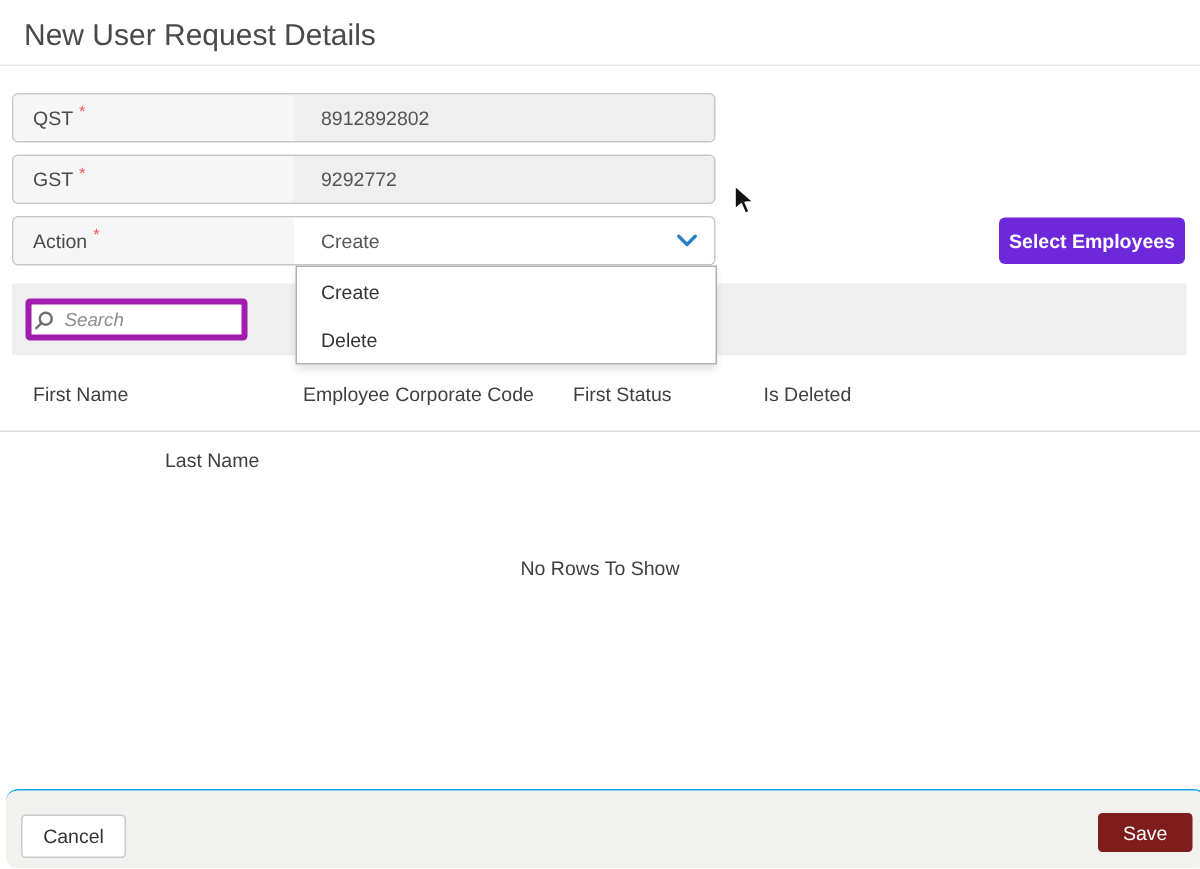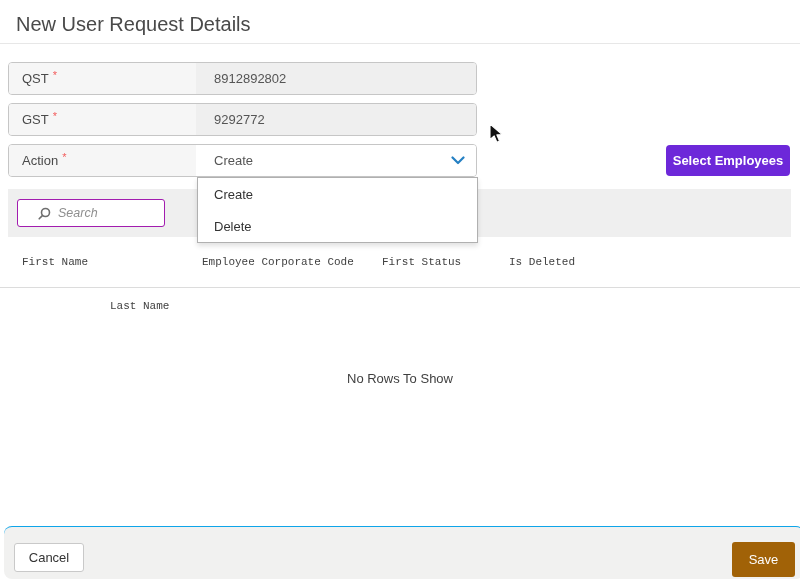--- a/index.html
+++ b/index.html
@@ -106,25 +106,25 @@
     position: absolute;
     left: 8px; top: 189px;
     width: 783px; height: 48px;
     background: #efefef;
   }
   .search-box {
     position: absolute;
     left: 9px; top: 10px;
     width: 148px; height: 28px;
     background: #fff;
-    border: 1px solid #a21caf;
+    border: 4px solid #a21caf;
     border-radius: 3px;
     display: flex;
     align-items: center;
-    padding: 0 20px;
+    padding: 0 2px;
   }
   .search-box input {
     border: none;
     outline: none;
     width: 100%;
     font-size: 12.5px;
     font-family: inherit;
     color: #555;
     background: transparent;
     margin-left: 7px;
@@ -160,24 +160,23 @@
     left: 0; top: 237px;
     width: 800px; height: 51px;
     border-bottom: 1px solid #dcdcdc;
     background: #fff;
   }
   .grid-header .col {
     position: absolute;
     top: 0; height: 100%;
     display: flex;
     align-items: center;
-    font-size: 11px;
+    font-size: 13px;
     color: #3f3f3f;
     cursor: pointer;
-    font-family: Liberation Mono, monospace;
   }
   .col-0 { left: 22px; }
   .col-1 { left: 110px; margin-top: 44px; }
   .col-2 { left: 202px; }
   .col-3 { left: 382px; }
   .col-4 { left: 509px; }
 
   .empty-message {
     position: absolute;
     left: 0; top: 371px;
@@ -204,22 +203,22 @@
     border: 1px solid #c9c9c9;
     border-radius: 3px;
     font-size: 13px;
     font-family: inherit;
     color: #333;
     cursor: pointer;
   }
   .btn-save {
     position: absolute;
     right: 9px; top: 15px;
-    width: 63px; height: 35px;
-    background: #a16207;
+    width: 63px; height: 26px;
+    background: #7f1d1d;
     border: none;
     border-radius: 3px;
     font-size: 13px;
     font-family: inherit;
     color: #fdfdfd;
     cursor: default;
   }
 
   .mouse-cursor {
     position: absolute;

